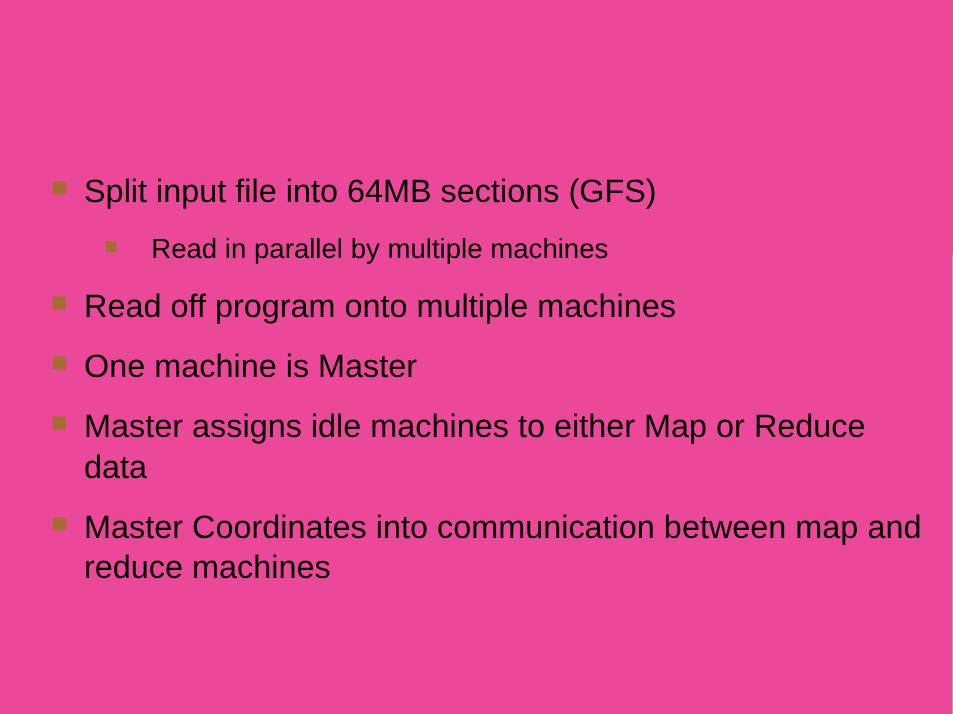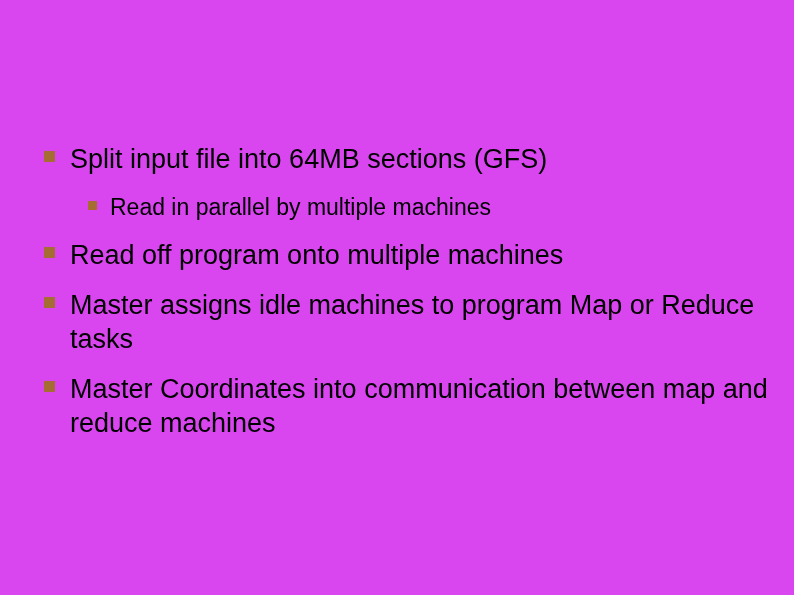--- a/index.html
+++ b/index.html
@@ -4,21 +4,21 @@
 <style>
   html, body {
     margin: 0;
     padding: 0;
     background: #ffffff;
   }
   .slide {
     position: relative;
     width: 794px;
     height: 595px;
-    background: #d946ef;
+    background: #ec4899;
     overflow: hidden;
     font-family: "Liberation Sans", sans-serif;
     color: #000000;
   }
   .bullet-list {
     position: absolute;
     left: 44px;
     top: 142px;
     right: 20px;
   }
@@ -26,20 +26,21 @@
     display: flex;
     align-items: flex-start;
     margin-bottom: 16px;
   }
   .item.level1 .text {
     font-size: 27px;
     line-height: 34px;
   }
   .item.level2 {
     margin-left: 44px;
+    gap: 16px;
   }
   .item.level2 .text {
     font-size: 23px;
     line-height: 30px;
   }
   .bullet {
     flex: 0 0 auto;
     display: inline-block;
   }
   .item.level1 .bullet {
@@ -69,24 +70,28 @@
     <div class="item level2">
       <span class="bullet" style="background: rgb(166, 109, 50);"></span>
       <span class="text">Read in parallel by multiple machines</span>
     </div>
 
     <div class="item level1">
       <span class="bullet" style="background: rgb(166, 109, 50);"></span>
       <span class="text">Read off program onto multiple machines</span>
     </div>
 
+    <div class="item level1">
+      <span class="bullet" style="background: rgb(166, 109, 50);"></span>
+      <span class="text">One machine is Master</span>
+    </div>
 
     <div class="item level1">
       <span class="bullet" style="background: rgb(166, 109, 50);"></span>
-      <span class="text">Master assigns idle machines to program Map or Reduce tasks</span>
+      <span class="text">Master assigns idle machines to either Map or Reduce data</span>
     </div>
 
     <div class="item level1">
       <span class="bullet" style="background: rgb(166, 109, 50);"></span>
       <span class="text">Master Coordinates into communication between map and reduce machines</span>
     </div>
 
   </div>
 </div>
 

